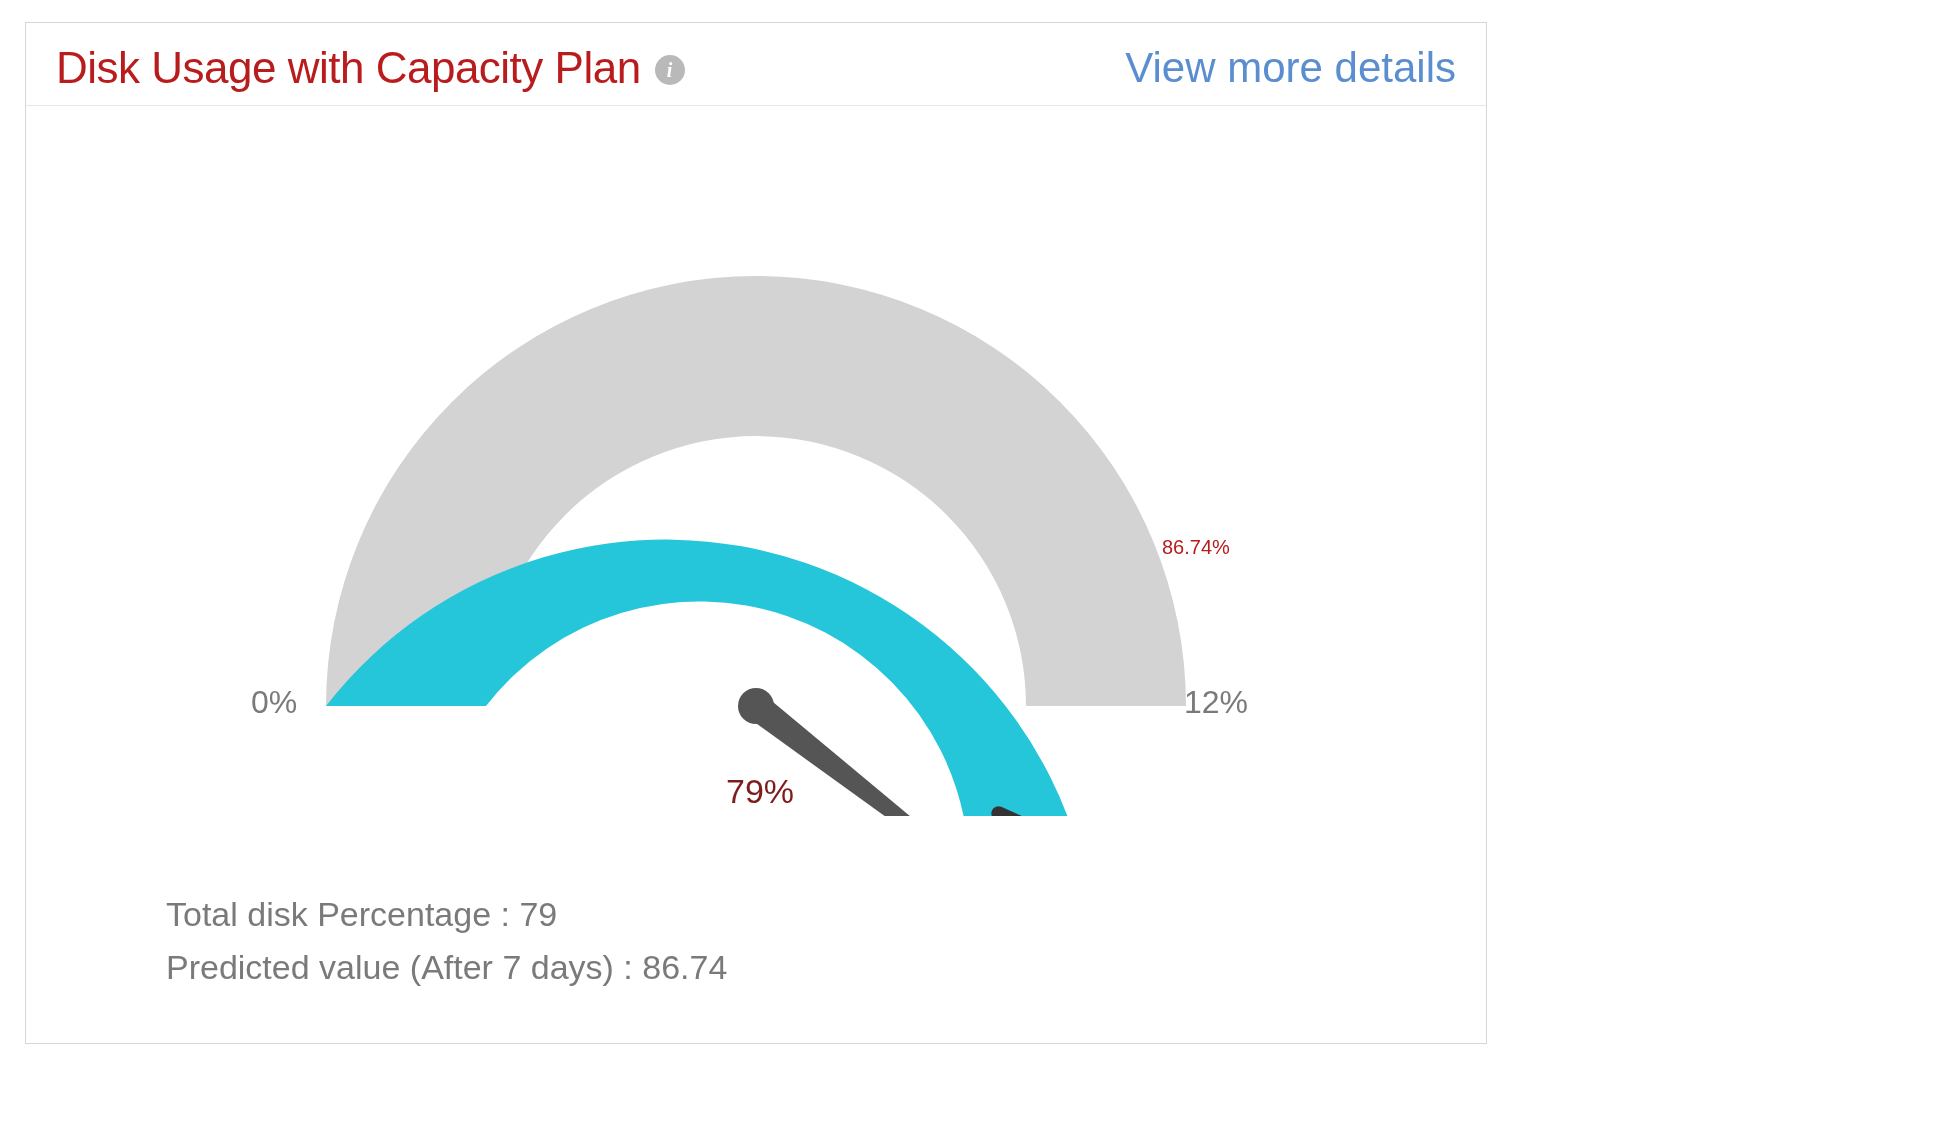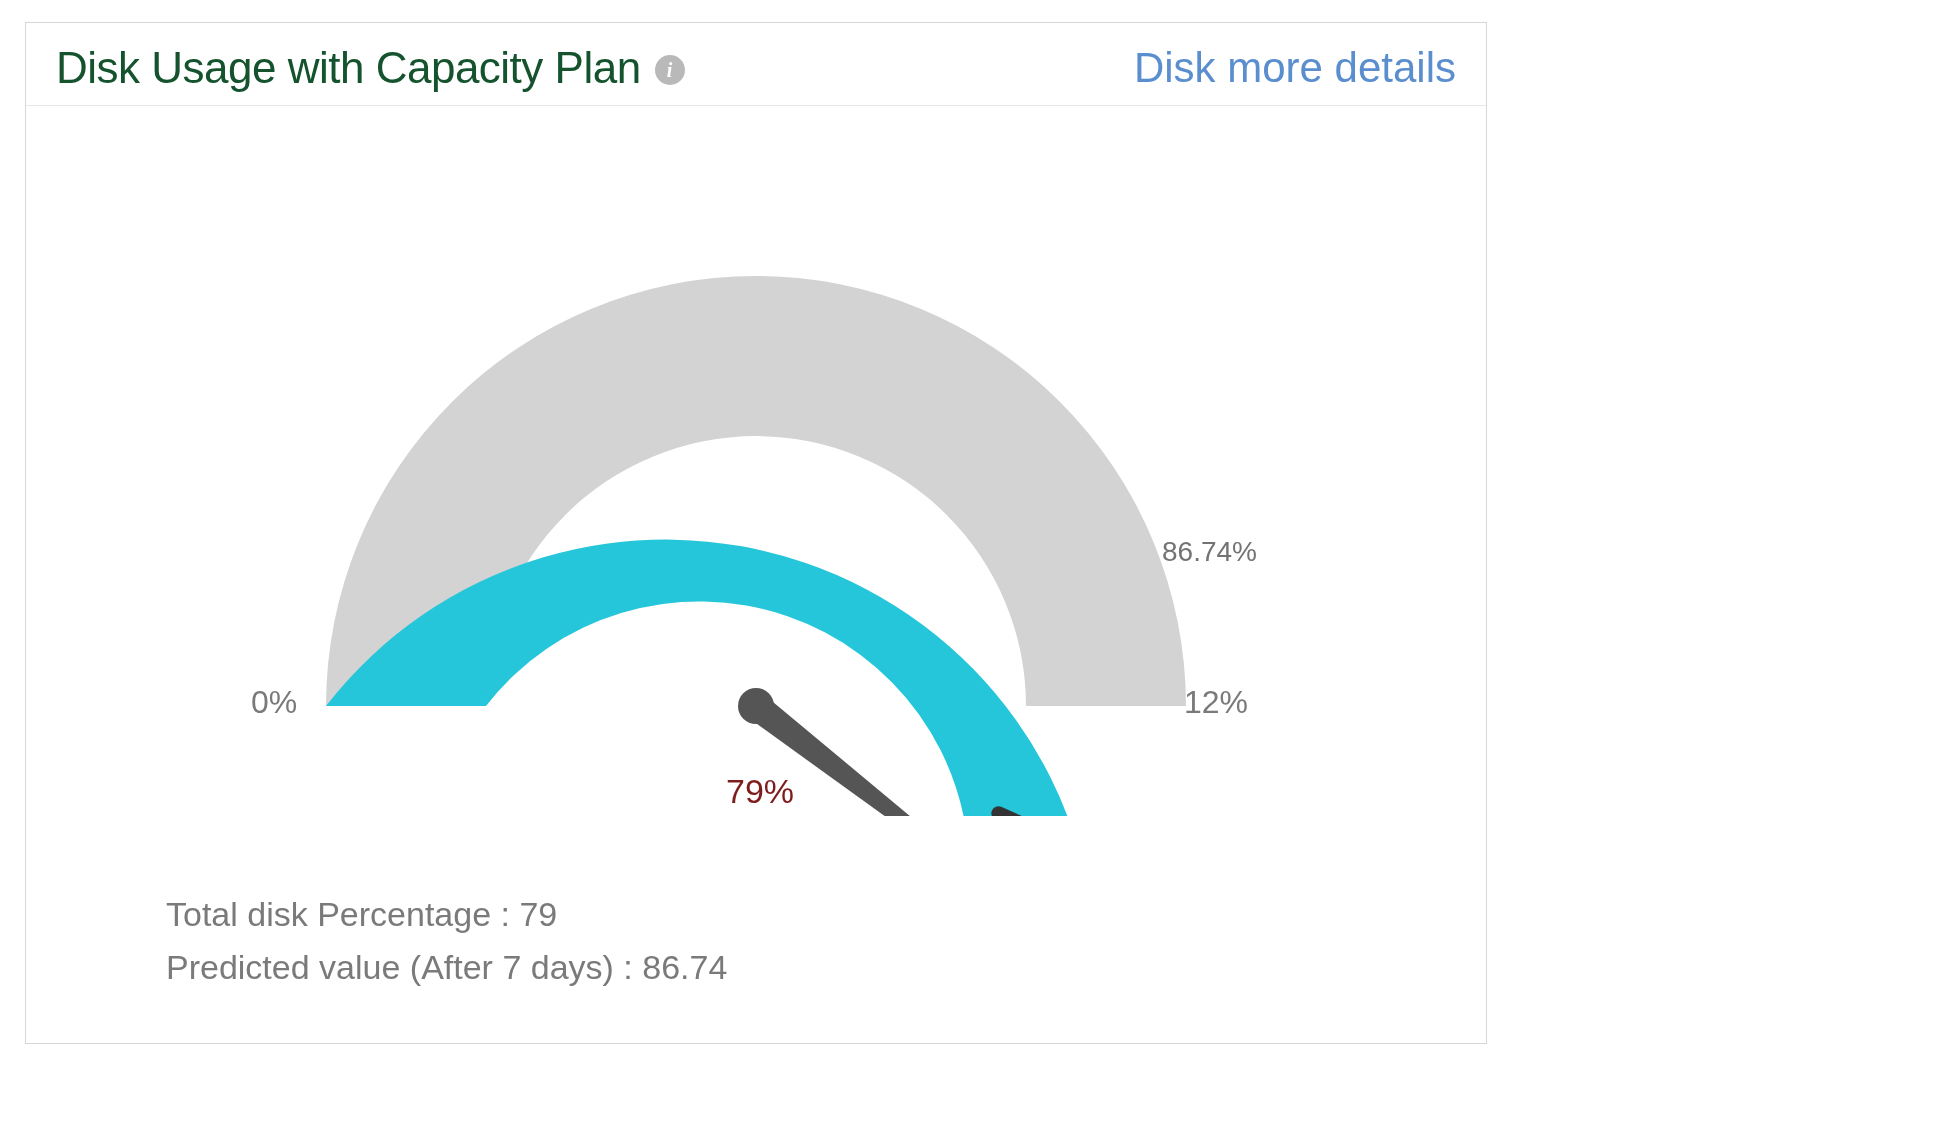--- a/index.html
+++ b/index.html
@@ -32,21 +32,21 @@
     border-bottom: 1px solid #e6e6e6;
   }
   .title-wrap {
     display: flex;
     align-items: center;
     gap: 14px;
   }
   .title {
     font-size: 44px;
     font-weight: 400;
-    color: #14532d;
+    color: #b91c1c;
     letter-spacing: -0.5px;
   }
   .info-badge {
     width: 30px;
     height: 30px;
     border-radius: 50%;
     background: #b9b9b9;
     color: #ffffff;
     font-family: Georgia, "Times New Roman", serif;
     font-style: italic;
@@ -79,21 +79,21 @@
 
   .axis-label {
     position: absolute;
     font-size: 32px;
     color: #7a7a7a;
     font-weight: 400;
   }
   .lbl-min   { left: 225px;  top: 578px; }
   .lbl-max   { left: 1158px; top: 578px; }
   .lbl-needle { left: 700px; top: 666px; font-size: 34px; color: #7f1d1d; }
-  .lbl-marker { left: 1136px; top: 430px; font-size: 28px; color: #737373; }
+  .lbl-marker { left: 1136px; top: 430px; font-size: 20px; color: #b91c1c; }
 
   .stats {
     position: absolute;
     left: 140px;
     bottom: 56px;
     display: flex;
     flex-direction: column;
     gap: 14px;
   }
   .stat-line {
@@ -106,21 +106,21 @@
 <body>
 
 <div class="page">
   <div class="card">
 
     <div class="card-header">
       <div class="title-wrap">
         <span class="title">Disk Usage with Capacity Plan</span>
         <span class="info-badge">i</span>
       </div>
-      <span class="details-link">Disk more details</span>
+      <span class="details-link">View more details</span>
     </div>
 
     <div class="gauge-zone">
       <svg id="gauge-svg" class="gauge-svg" width="1000" height="680" viewBox="0 0 1000 680">
           <path d="M 70 570 A 430 430 0 0 1 930 570 L 770 570 A 270 270 0 0 0 230 570 Z" fill="#d3d3d3"></path>
           <path d="M 70 570 A 430 430 0 0 1 839.766655321547 833.5500330707798 L 713.3418533414365 735.4849044863035 A 270 270 0 0 0 230 570 Z" fill="#26c6da"></path>
           <line x1="742.3372228906272" y1="677.2271905892272" x2="916.088439302775" y2="754.1070630871637" stroke="#333333" stroke-width="14" stroke-linecap="round"></line>
           <path d="M 816.0620049502762 815.1628214611906 L 491.41930124885835 581.0621701732597 L 508.58069875114165 558.9378298267403 Z" fill="#555555"></path>
           <circle cx="500" cy="570" r="18" fill="#555555"></circle>
         </svg>

